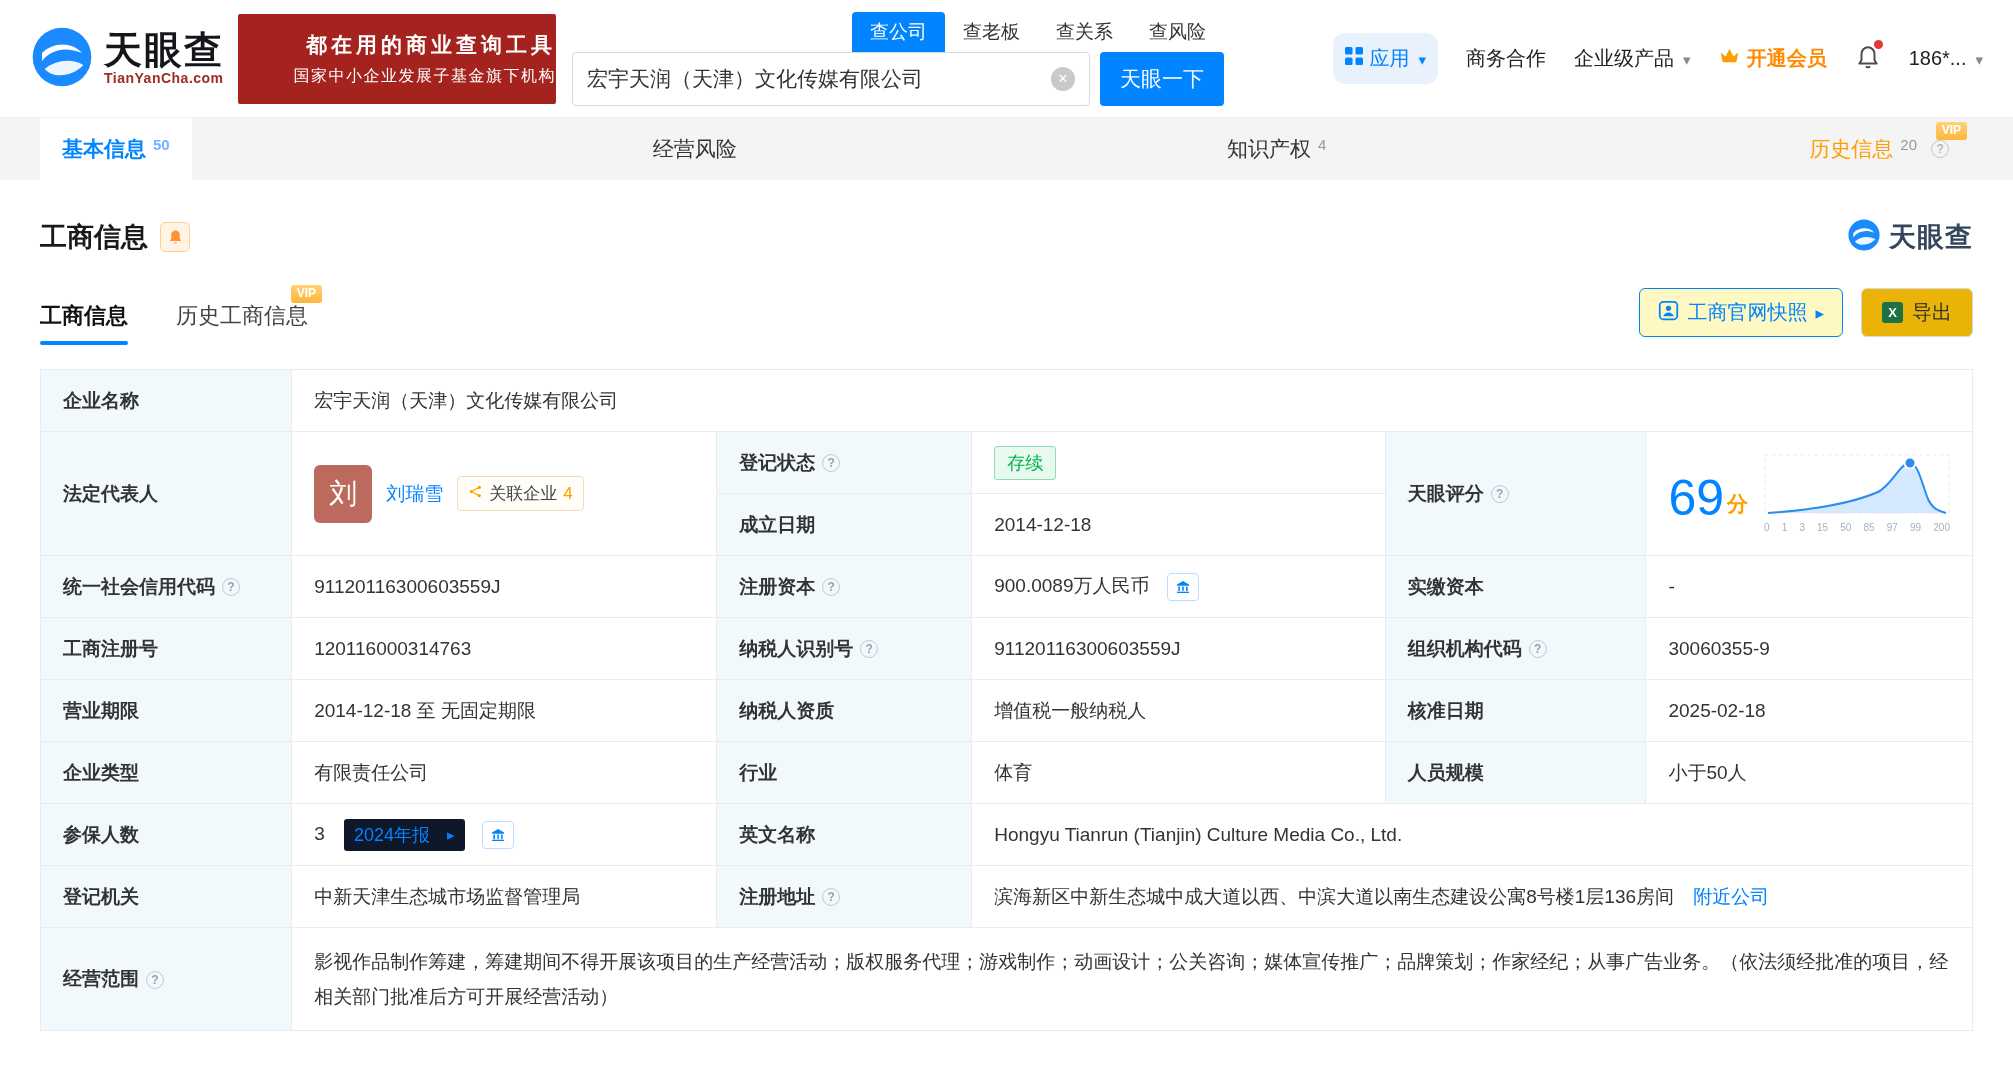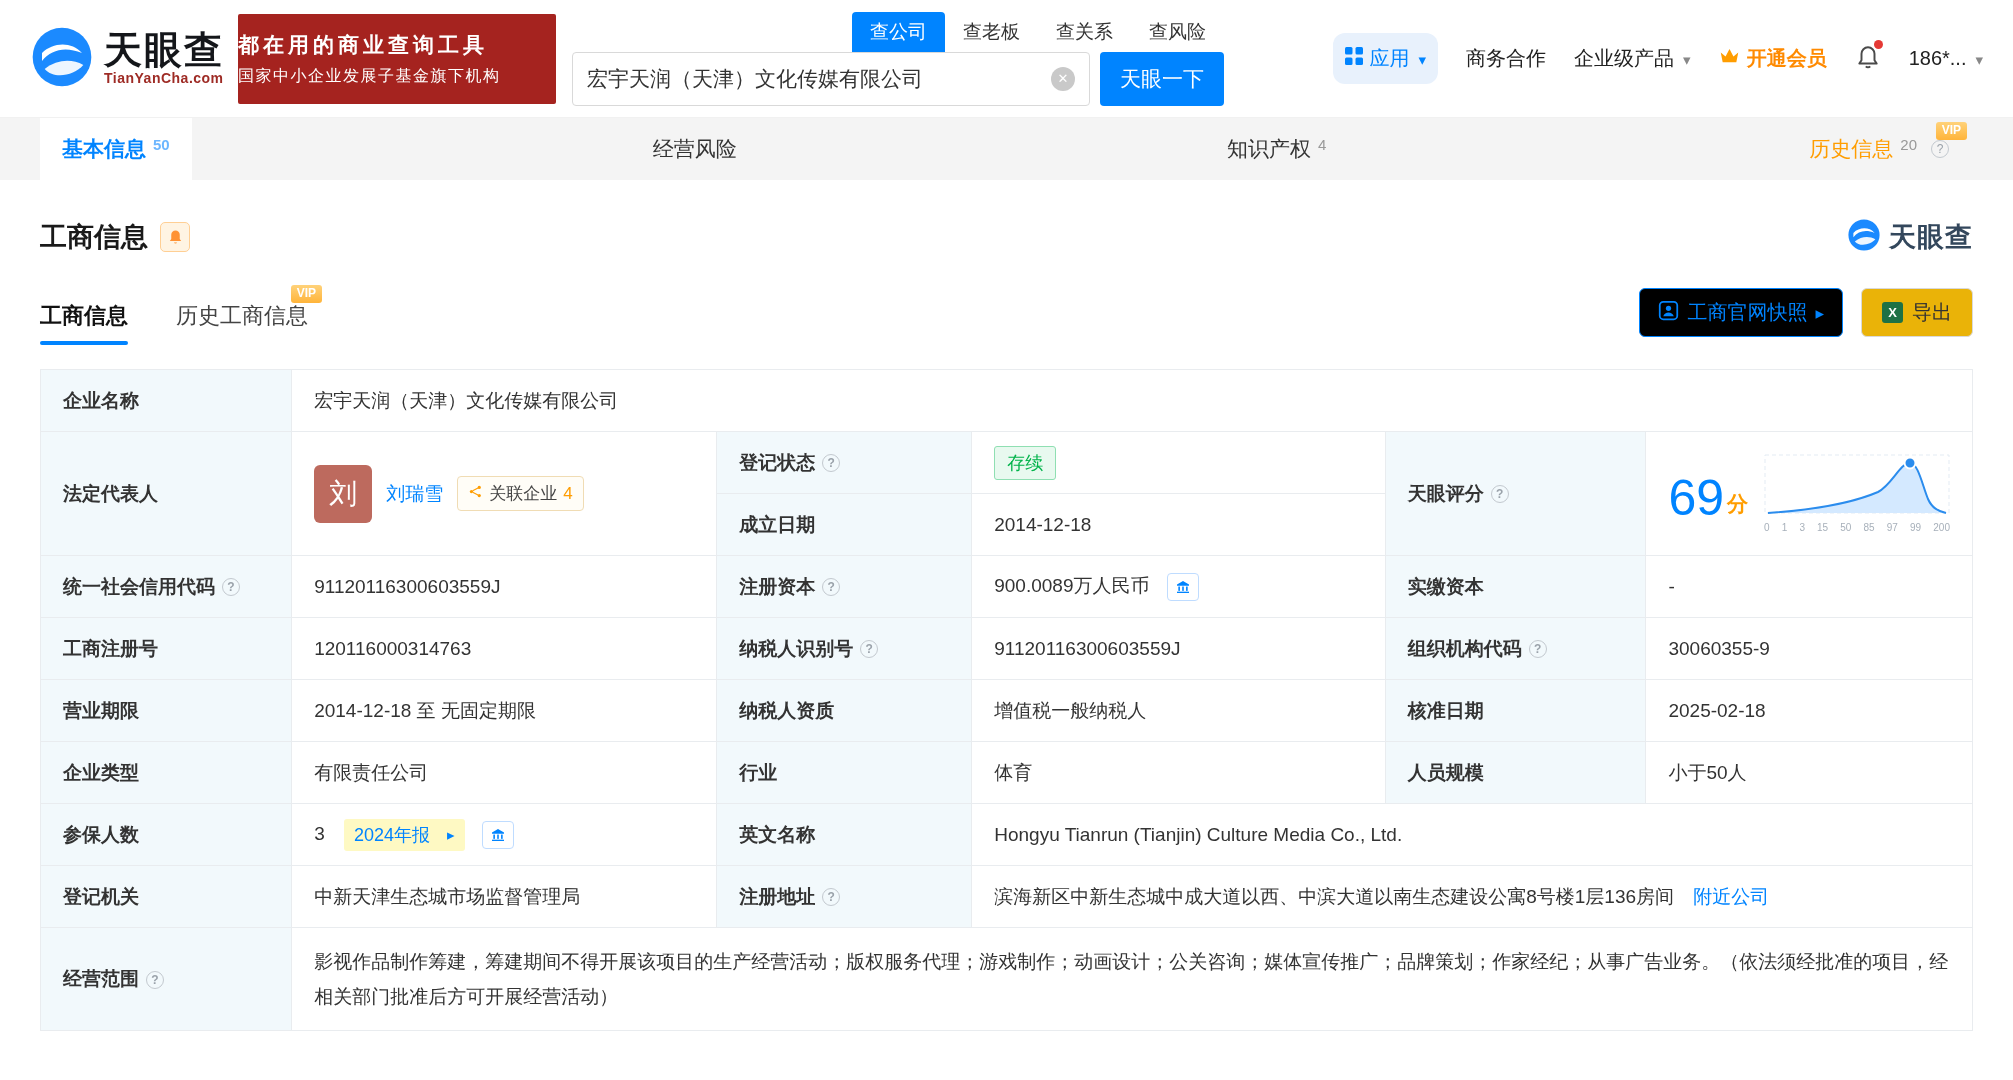--- a/index.html
+++ b/index.html
@@ -6,21 +6,21 @@
   html,body { width:2013px; height:1080px; overflow:hidden; background:#fff;
     font-family:"Liberation Sans","DejaVu Sans",sans-serif; color:#333; }
 
   
   .topbar { height:118px; display:flex; align-items:center; padding:0 30px;
     background:#fff; border-bottom:1px solid #f1f1f1; }
   .logo { display:flex; align-items:center; gap:10px; cursor:pointer; }
   .logo-cn { font-size:38px; font-weight:bold; color:#14161a; letter-spacing:2px; line-height:1.05; }
   .logo-en { font-size:14px; font-weight:bold; color:#9e2b25; letter-spacing:.5px; }
   .banner { margin-left:14px; width:318px; height:90px; background:#a5231f; color:#fff;
-    display:flex; flex-direction:column; justify-content:center; align-items:flex-start; gap:7px; border-radius:2px; }
+    display:flex; flex-direction:column; justify-content:center; align-items:flex-end; gap:7px; border-radius:2px; }
   .banner-l1 { font-size:21px; font-weight:bold; letter-spacing:4px; }
   .banner-l2 { font-size:16px; letter-spacing:1.5px; }
 
   .search-wrap { margin-left:16px; display:flex; flex-direction:column;align-items:flex-end; }
   .search-tabs { display:flex; align-items:flex-end; }
   .search-tab { font-size:19px; color:#333; padding:7px 18px; cursor:pointer; }
   .search-tab.active { background:#0084ff; color:#fff; border-radius:4px 4px 0 0; }
   .search-row { display:flex; align-items:center; }
   .search-box { width:518px; height:54px; border:1px solid #d9d9d9; border-radius:4px;
     display:flex; align-items:center; padding:0 14px; background:#fff; }
@@ -67,21 +67,21 @@
   .watermark { margin-left:auto; display:flex; align-items:center; gap:8px; }
   .wm-text { font-size:27px; font-weight:bold; color:#33475c; letter-spacing:1px; }
 
   .subtab-row { margin-top:32px; display:flex; align-items:flex-end; }
   .subtab { font-size:22px; color:#444; margin-right:48px; cursor:pointer; position:relative; padding-bottom:14px; }
   .subtab.active { color:#111; font-weight:bold; }
   .subtab.active::after { content:""; position:absolute; left:0; right:0; bottom:0; height:4px; background:#0084ff; border-radius:2px; }
   .subtab .vip-tag { top:-16px; right:-14px; }
   .subtab-actions { margin-left:auto; display:flex; gap:18px; align-items:center; padding-bottom:8px; }
   .btn-snapshot { display:flex; align-items:center; gap:8px; border:1px solid #0084ff; color:#0084ff;
-    background:#000000; border-radius:6px; padding:10px 18px; font-size:20px; font-family:Liberation Sans, sans-serif; cursor:pointer; }
+    background:#fef9c3; border-radius:6px; padding:10px 18px; font-size:20px; font-family:Liberation Sans, sans-serif; cursor:pointer; }
   .btn-snapshot .arrow::after { content:"▸"; font-size:17px; }
   .btn-export { display:flex; align-items:center; gap:9px; border:1px solid #d9d9d9; color:#333;
     background:#eab308; border-radius:6px; padding:10px 20px; font-size:20px; font-family:inherit; cursor:pointer; }
   .xls-ic { width:21px; height:21px; background:#1e7145; color:#fff; border-radius:3px;
     display:flex; align-items:center; justify-content:center; font-size:13px; font-weight:bold; }
   .xls-ic::after { content:"X"; }
 
   
   table.info { width:100%; border-collapse:collapse; margin-top:24px; font-size:19px; table-layout:fixed; }
   table.info td { border:1px solid #e9ecef; padding:10px 22px; height:62px; color:#333; vertical-align:middle; }
@@ -99,21 +99,21 @@
 
   .score-cell-inner { display:flex; align-items:center; justify-content:space-between; }
   .score-left { display:flex; align-items:flex-end; gap:3px; }
   .score-num { font-size:50px; font-weight:normal; color:#0084ff; line-height:1;margin-top:8px; }
   .score-unit { font-size:21px; color:#ff9d00; font-weight:bold; padding-bottom:5px; }
   .score-chart { display:flex; flex-direction:column; }
   .ticks { display:flex; justify-content:space-between; width:186px; font-size:10px; color:#a7b0ba; margin-top:2px; }
 
   .bank-box { display:inline-flex; width:32px; height:28px; border:1px solid #bfdcff; border-radius:4px;
     align-items:center; justify-content:center; margin-left:12px; vertical-align:middle; cursor:pointer; background:#fff; }
-  .report-badge { display:inline-flex; align-items:center; gap:17px; background:#fef9c3; color:#0084ff;
+  .report-badge { display:inline-flex; align-items:center; gap:17px; background:#0f172a; color:#0084ff;
     border-radius:3px; padding:4px 10px; font-size:18px; margin-left:14px; cursor:pointer; vertical-align:middle; }
   .report-badge .arrow::after { content:"▸"; font-size:15px; }
   .scope-cell { line-height:1.85; padding-top:16px !important; padding-bottom:16px !important; }
   .nearby { margin-left:14px;margin-top:40px; }
 </style>
 </head>
 <body>
 
 <header class="topbar">
   <div class="logo">

